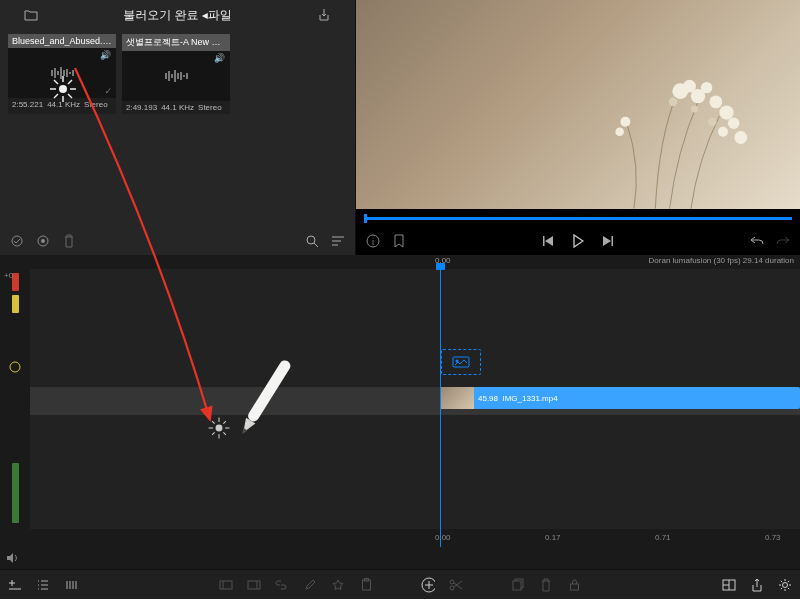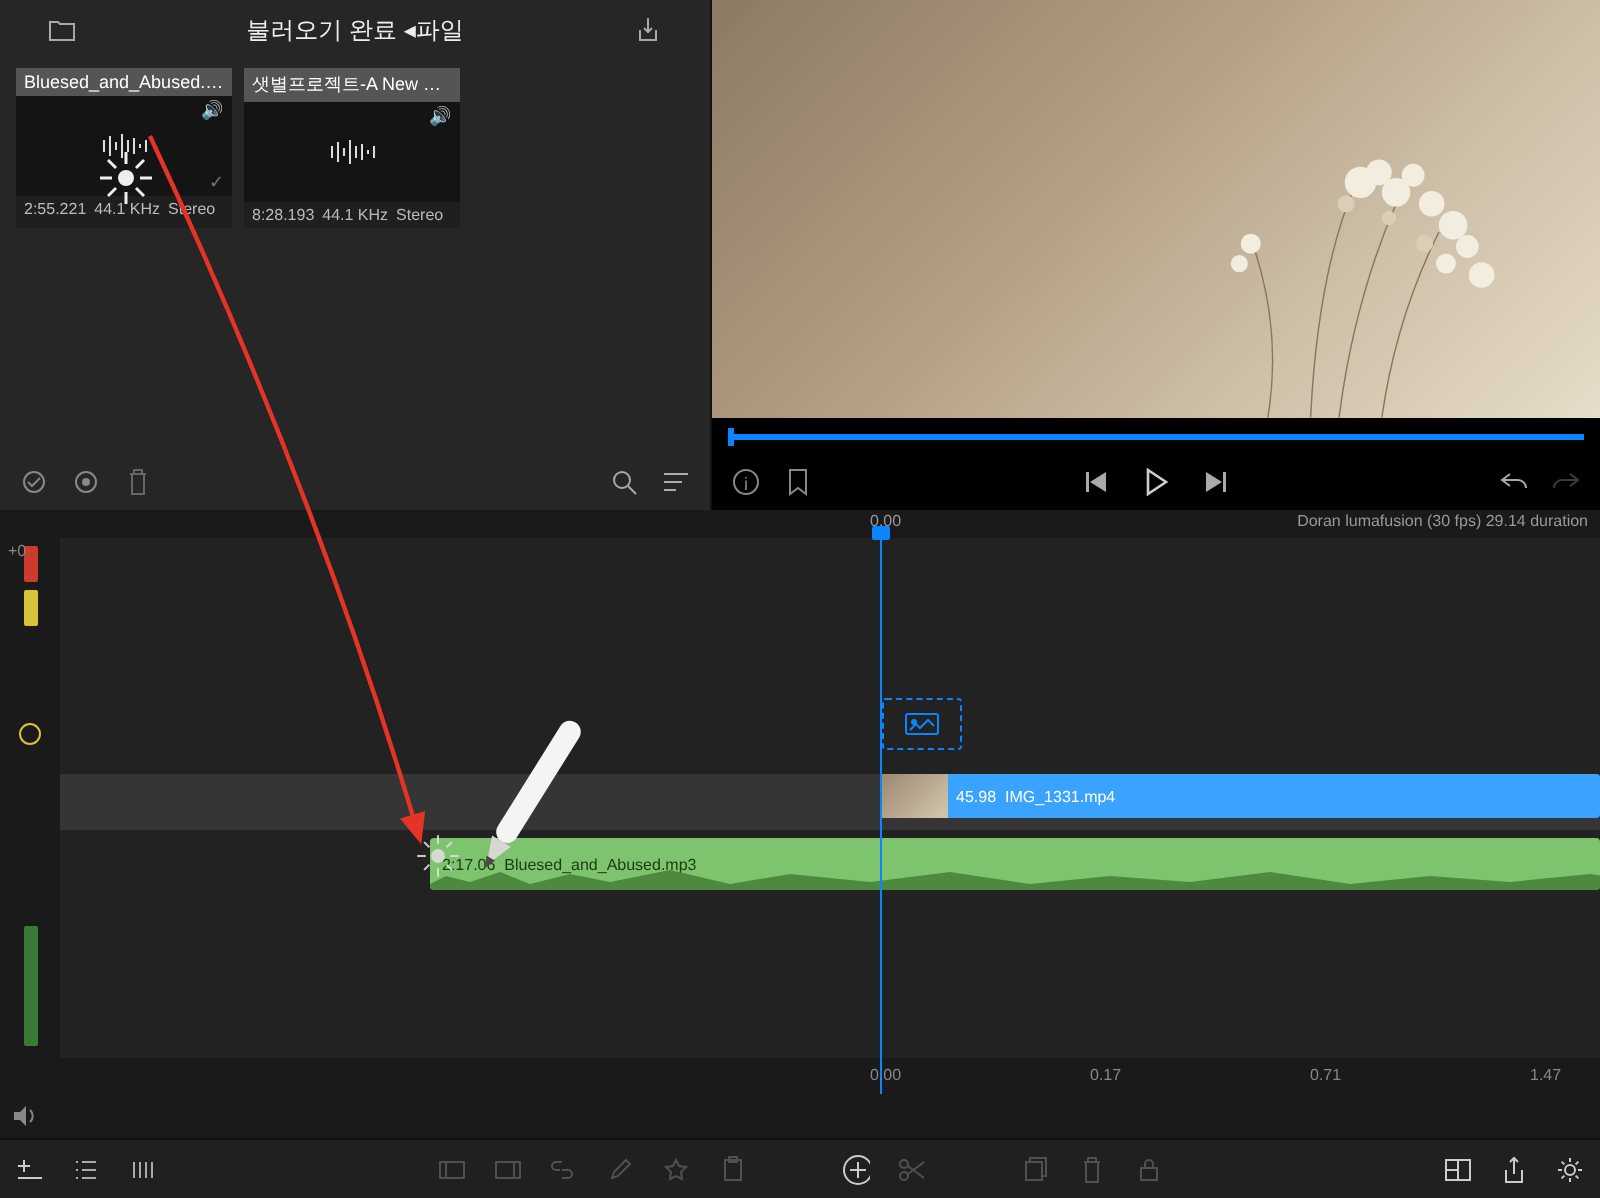--- a/index.html
+++ b/index.html
@@ -125,21 +125,21 @@
           <div class="clip-name">샛별프로젝트-A New Day!.m...</div>
           <div class="clip-thumb">
             <span class="waveform-icon">
                 <svg width="30" height="16" viewBox="0 0 30 16">
                   <path stroke="#ddd" d="M2 8v0 M5 5v6 M8 3v10 M11 6v4 M14 2v12 M17 5v6 M20 4v8 M23 7v2 M26 5v6"></path>
                 </svg>
               </span>
             <span class="vol-icon">🔊</span>
           </div>
           <div class="clip-meta">
-            <span>8:28.193</span>
+            <span>2:49.193</span>
             <span>44.1 KHz</span>
             <span>Stereo</span>
           </div>
         </div>
       </div>
       <div class="lib-flex"></div>
       <div class="lib-footer">
         <span class="ic">
             <svg width="14" height="14">
               <circle cx="7" cy="7" r="5" fill="none" stroke="#888"></circle>
@@ -276,26 +276,20 @@
           <svg width="18" height="14">
               <rect x="1" y="2" width="16" height="10" fill="none" stroke="#0a84ff" rx="1"></rect>
               <circle cx="5" cy="6" r="1.5" fill="#0a84ff"></circle>
               <path d="M3 10l3-3 2 2 4-4 3 3" fill="none" stroke="#0a84ff"></path>
             </svg>
         </div>
         <div class="video-clip" style="left:410px;top:118px;right:0">
           <div class="thumb"></div>
           <div class="lbl"><span>45.98</span>&nbsp;&nbsp;<span>IMG_1331.mp4</span></div>
         </div>
-        <div class="audio-clip" style="left:185px;top:150px;right:0">
-          <div class="lbl"><span>2:17.06</span>&nbsp;&nbsp;<span>Bluesed_and_Abused.mp3</span></div>
-          <svg class="audio-wave" viewBox="0 0 600 12" preserveAspectRatio="none">
-            <path fill="#4d8a3f" d="M0 12 L0 9 L8 5 L20 8 L35 3 L50 9 L70 4 L90 8 L120 2 L150 9 L180 4 L220 8 L260 3 L300 9 L340 5 L380 8 L420 3 L460 9 L500 5 L540 8 L580 4 L600 7 L600 12 Z"></path>
-          </svg>
-        </div>
         <div class="playhead" style="left:410px"></div>
 
         <div class="sparkle" style="left:176px;top:146px">
           <svg width="26" height="26" viewBox="0 0 30 30">
               <circle cx="15" cy="15" r="4" fill="#ddd" opacity="0.9"></circle>
               <g stroke="#ddd" stroke-width="1.2" opacity="0.9">
                 <line x1="15" y1="3" x2="15" y2="8"></line>
                 <line x1="15" y1="22" x2="15" y2="27"></line>
                 <line x1="3" y1="15" x2="8" y2="15"></line>
                 <line x1="22" y1="15" x2="27" y2="15"></line>
@@ -306,21 +300,21 @@
               </g>
             </svg>
         </div>
       </div>
     </div>
     <div class="ruler2">
       <div style="position:absolute;left:440px;top:0;bottom:0;width:1px;background:#0a84ff"></div>
       <span style="left:435px">0.00</span>
       <span style="left:545px">0.17</span>
       <span style="left:655px">0.71</span>
-      <span style="left:765px">1.47</span>
+      <span style="left:765px">0.73</span>
     </div>
     <div class="vol-row">
       <span class="ic">
           <svg width="14" height="12">
             <path fill="#888" d="M1 4h3l3-3v10l-3-3H1z"></path>
             <path fill="none" stroke="#888" d="M9 3a4 4 0 010 6"></path>
           </svg>
         </span>
     </div>
   </div>

